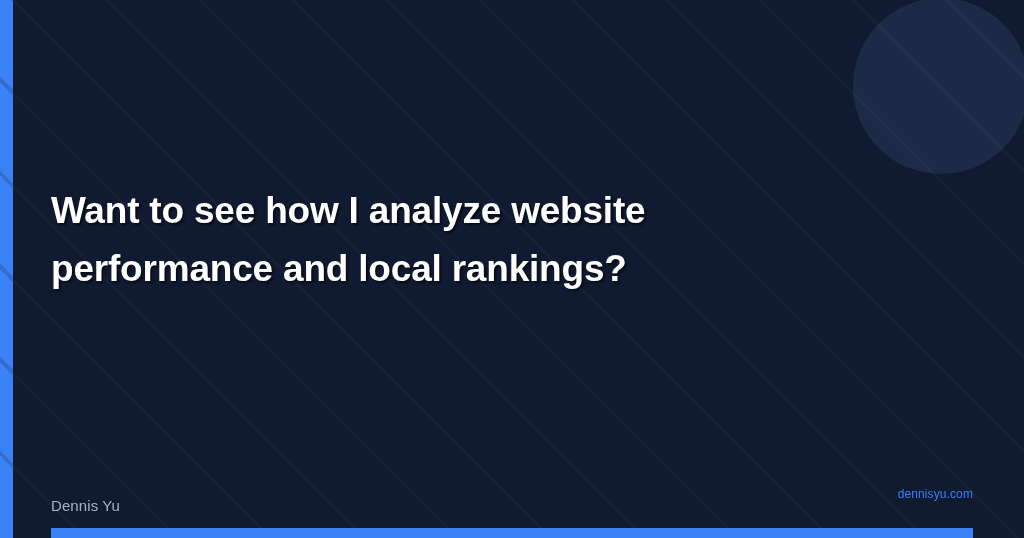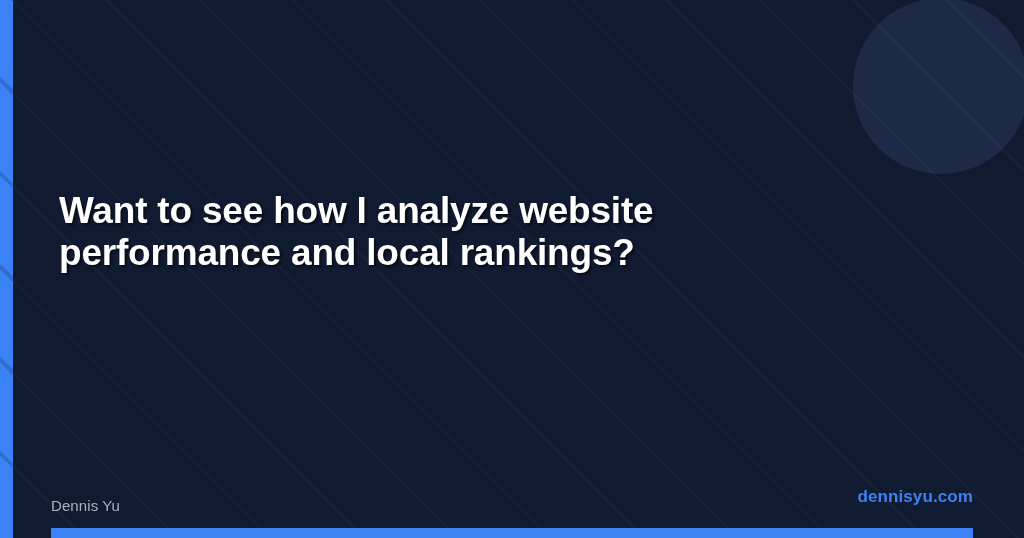--- a/index.html
+++ b/index.html
@@ -80,24 +80,24 @@
     height: 10px;
     background: #3b82f6;
   }
 
   
   .headline {
     position: absolute;
     left: 51px;
     top: 182px;
     width: 660px;
-    margin: 8px;
+    margin: 0;
     font-size: 37px;
     font-weight: bold;
-    line-height: 42px;
+    line-height: 58px;
     letter-spacing: -0.2px;
     color: #ffffff;
     text-shadow: 2px 2px 2px rgba(0, 0, 0, 0.55);
   }
 
   
   .footer-author {
     position: absolute;
     left: 51px;
     top: 485px;
@@ -105,22 +105,22 @@
     font-weight: normal;
     color: #aab2c0;
     letter-spacing: 0.1px;
     margin-top: 12px;
   }
 
   .footer-site {
     position: absolute;
     right: 51px;
     top: 487px;
-    font-size: 17px;
-    font-weight: bold;
+    font-size: 12px;
+    font-weight: normal;
     color: #3b82f6;
     letter-spacing: 0.1px;
   }
 </style>
 </head>
 <body>
 
 <div id="slide">
 
   <div class="bg-base"></div>

